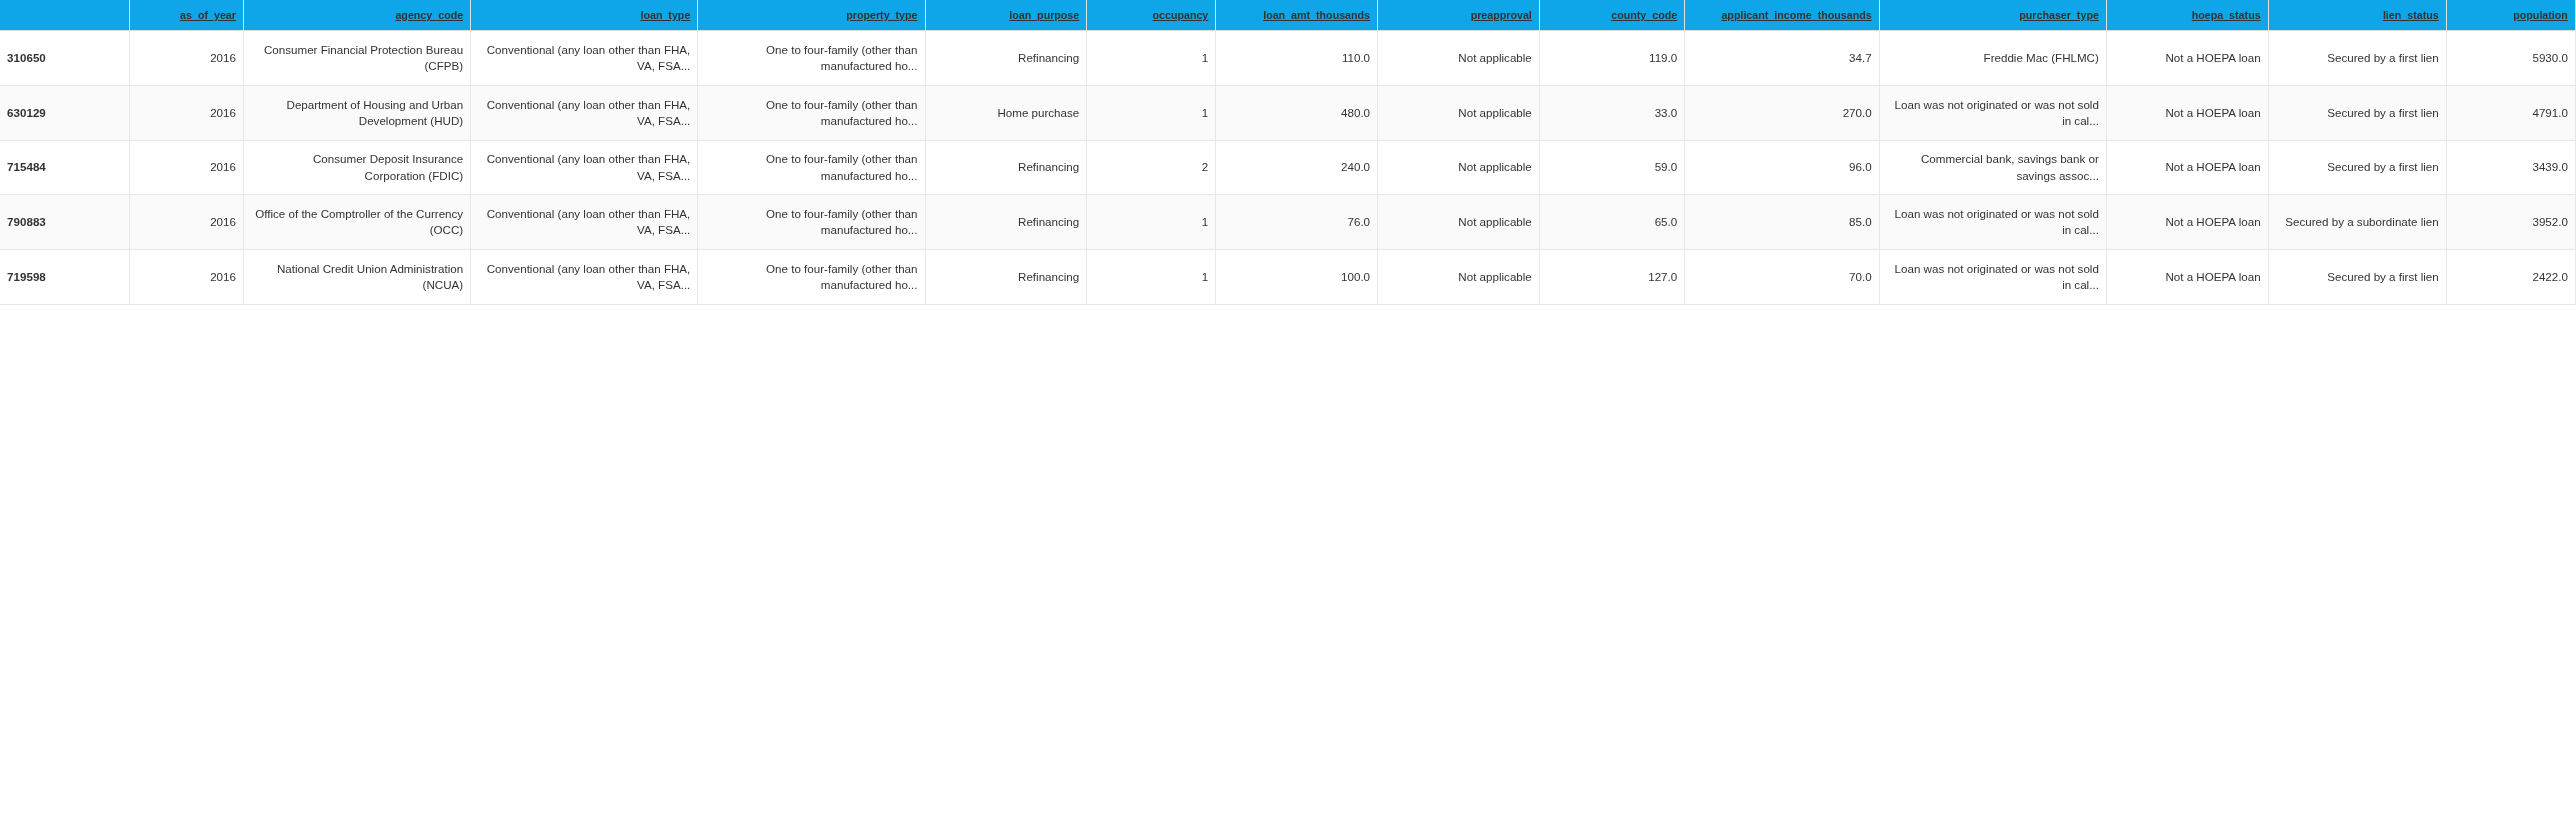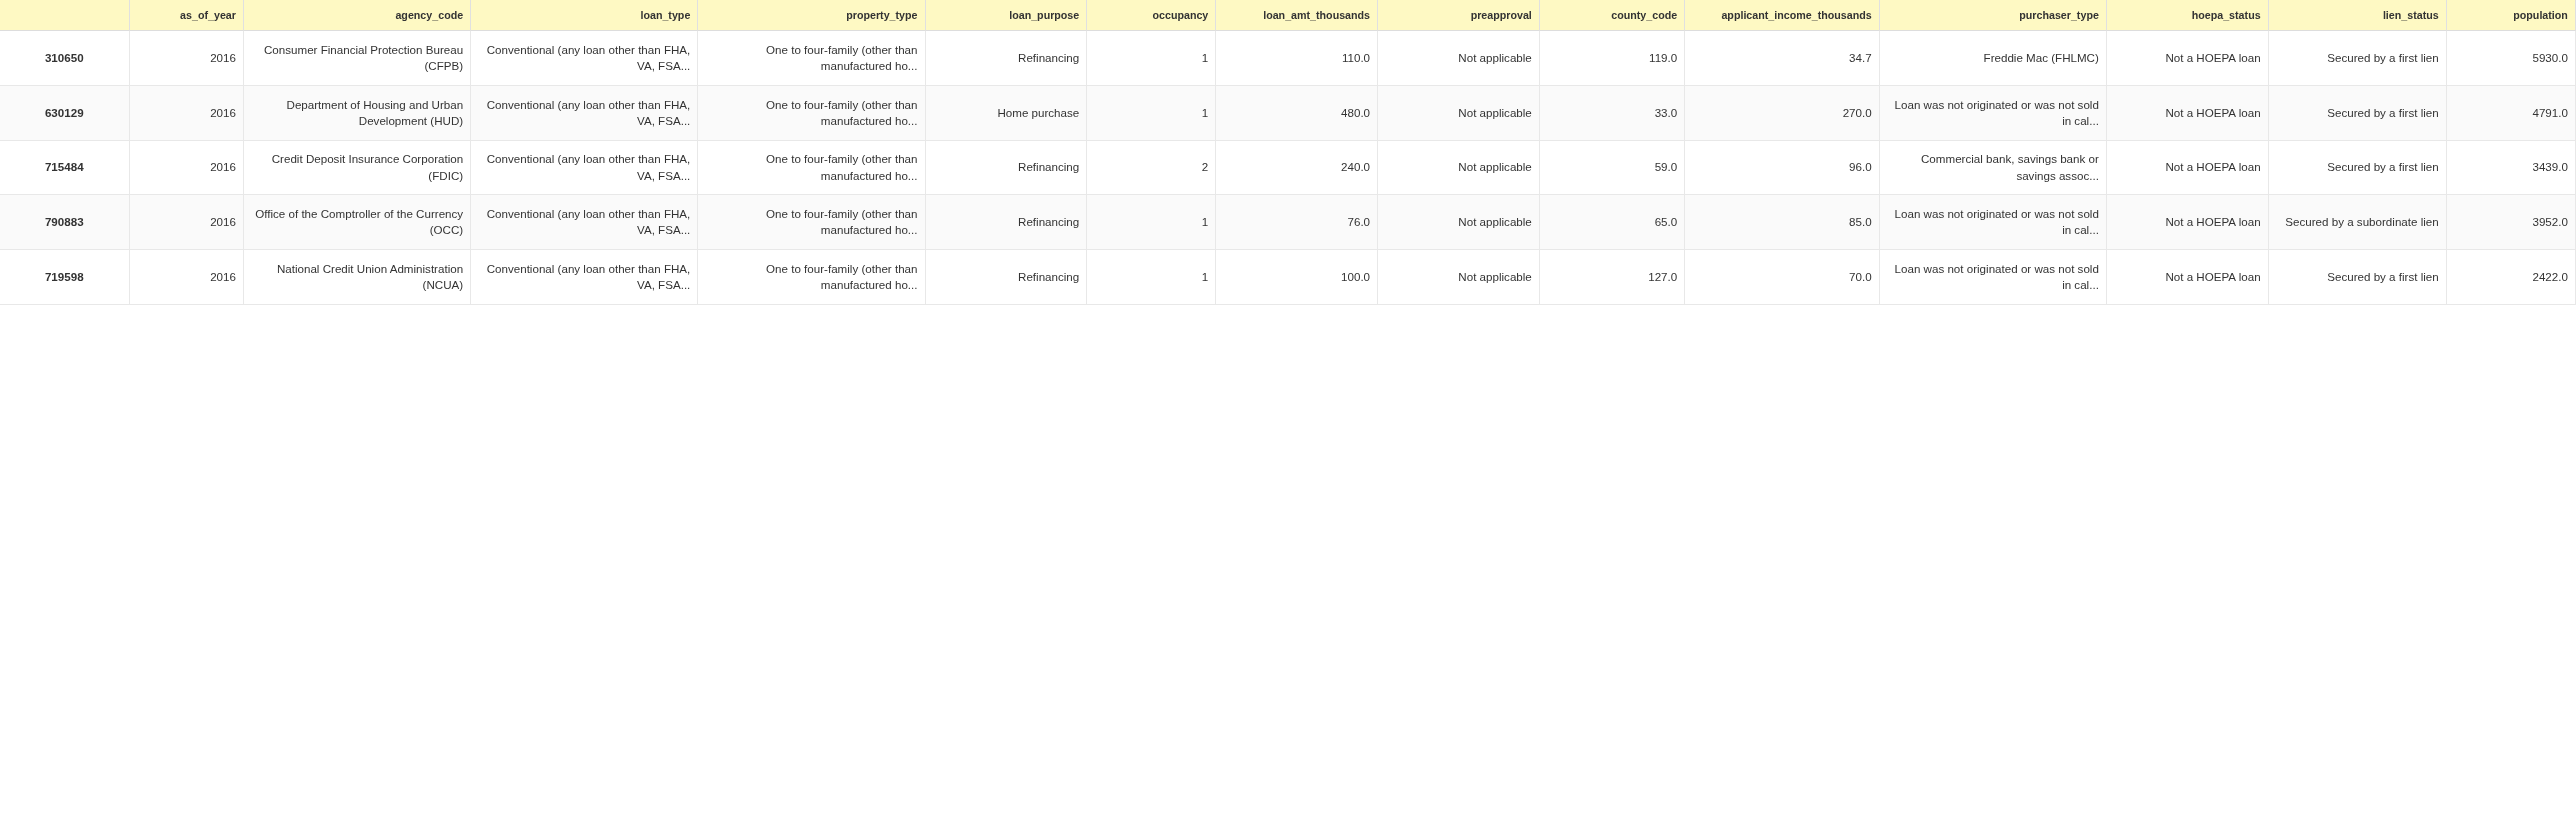--- a/index.html
+++ b/index.html
@@ -20,22 +20,23 @@
       overflow-x: auto;
     }
 
     table {
       width: 100%;
       border-collapse: collapse;
       table-layout: fixed;
     }
 
     thead tr {
-      background: #fef9c3;
+      background: #0ea5e9;
       border-bottom: 0.9px solid #ddd;
+      text-decoration: underline;
     }
 
     thead th {
       padding: 9px 7.1px;
       text-align: right;
       font-weight: 600;
       font-size: 10.7px;
       color: #333;
       border-right: 0.9px solid #e0e0e0;
       vertical-align: bottom;
@@ -62,21 +63,21 @@
       text-align: right;
       vertical-align: middle;
       font-size: 11.6px;
       color: #333;
       border-right: 0.9px solid #e8e8e8;
       line-height: 1.4;
     }
 
     tbody td:first-child {
       font-weight: 700;
-      text-align: center;
+      text-align: left;
     }
 
     .col-id { width: 71px; }
     .col-year { width: 63px; }
     .col-agency { width: 125px; }
     .col-loan-type { width: 125px; }
     .col-property { width: 125px; }
     .col-purpose { width: 89px; }
     .col-occupancy { width: 71px; }
     .col-amt { width: 89px; }
@@ -143,21 +144,21 @@
           <td class="col-county">33.0</td>
           <td class="col-income">270.0</td>
           <td class="col-purchaser">Loan was not originated or was not sold in cal...</td>
           <td class="col-hoepa">Not a HOEPA loan</td>
           <td class="col-lien">Secured by a first lien</td>
           <td class="col-population">4791.0</td>
         </tr>
         <tr>
           <td class="col-id">715484</td>
           <td class="col-year">2016</td>
-          <td class="col-agency">Credit Deposit Insurance Corporation (FDIC)</td>
+          <td class="col-agency">Consumer Deposit Insurance Corporation (FDIC)</td>
           <td class="col-loan-type">Conventional (any loan other than FHA, VA, FSA...</td>
           <td class="col-property">One to four-family (other than manufactured ho...</td>
           <td class="col-purpose">Refinancing</td>
           <td class="col-occupancy">2</td>
           <td class="col-amt">240.0</td>
           <td class="col-preapproval">Not applicable</td>
           <td class="col-county">59.0</td>
           <td class="col-income">96.0</td>
           <td class="col-purchaser">Commercial bank, savings bank or savings assoc...</td>
           <td class="col-hoepa">Not a HOEPA loan</td>

